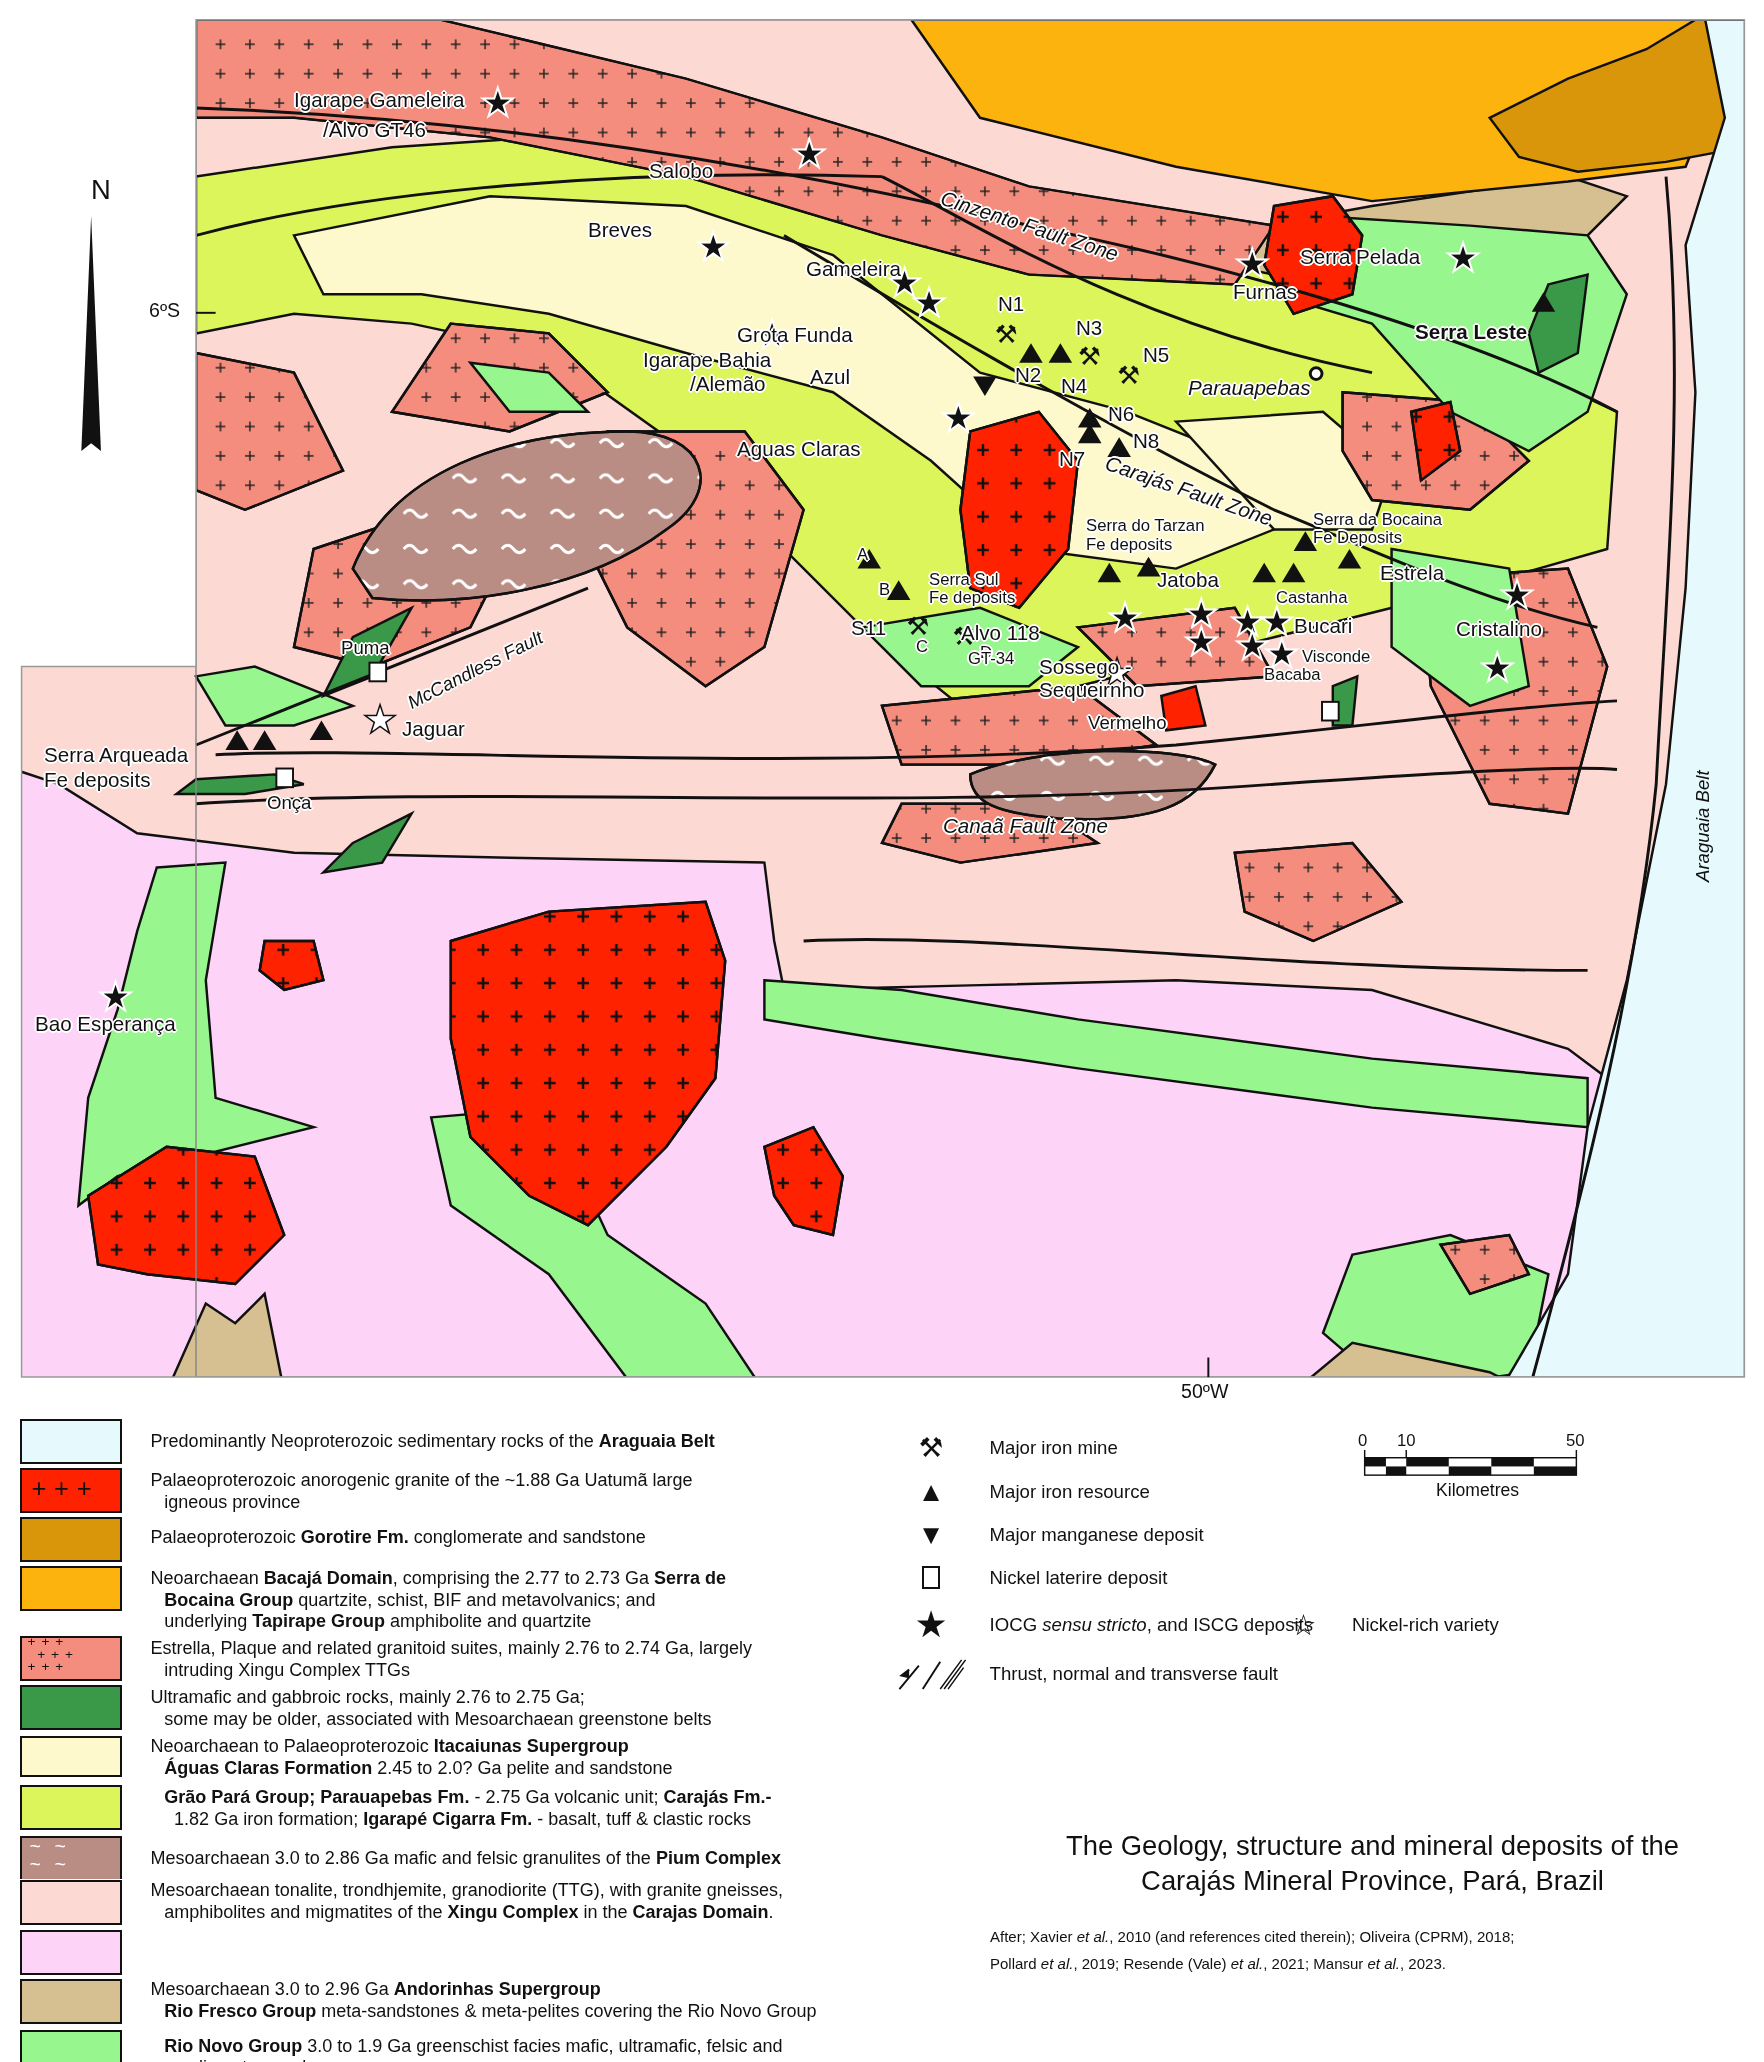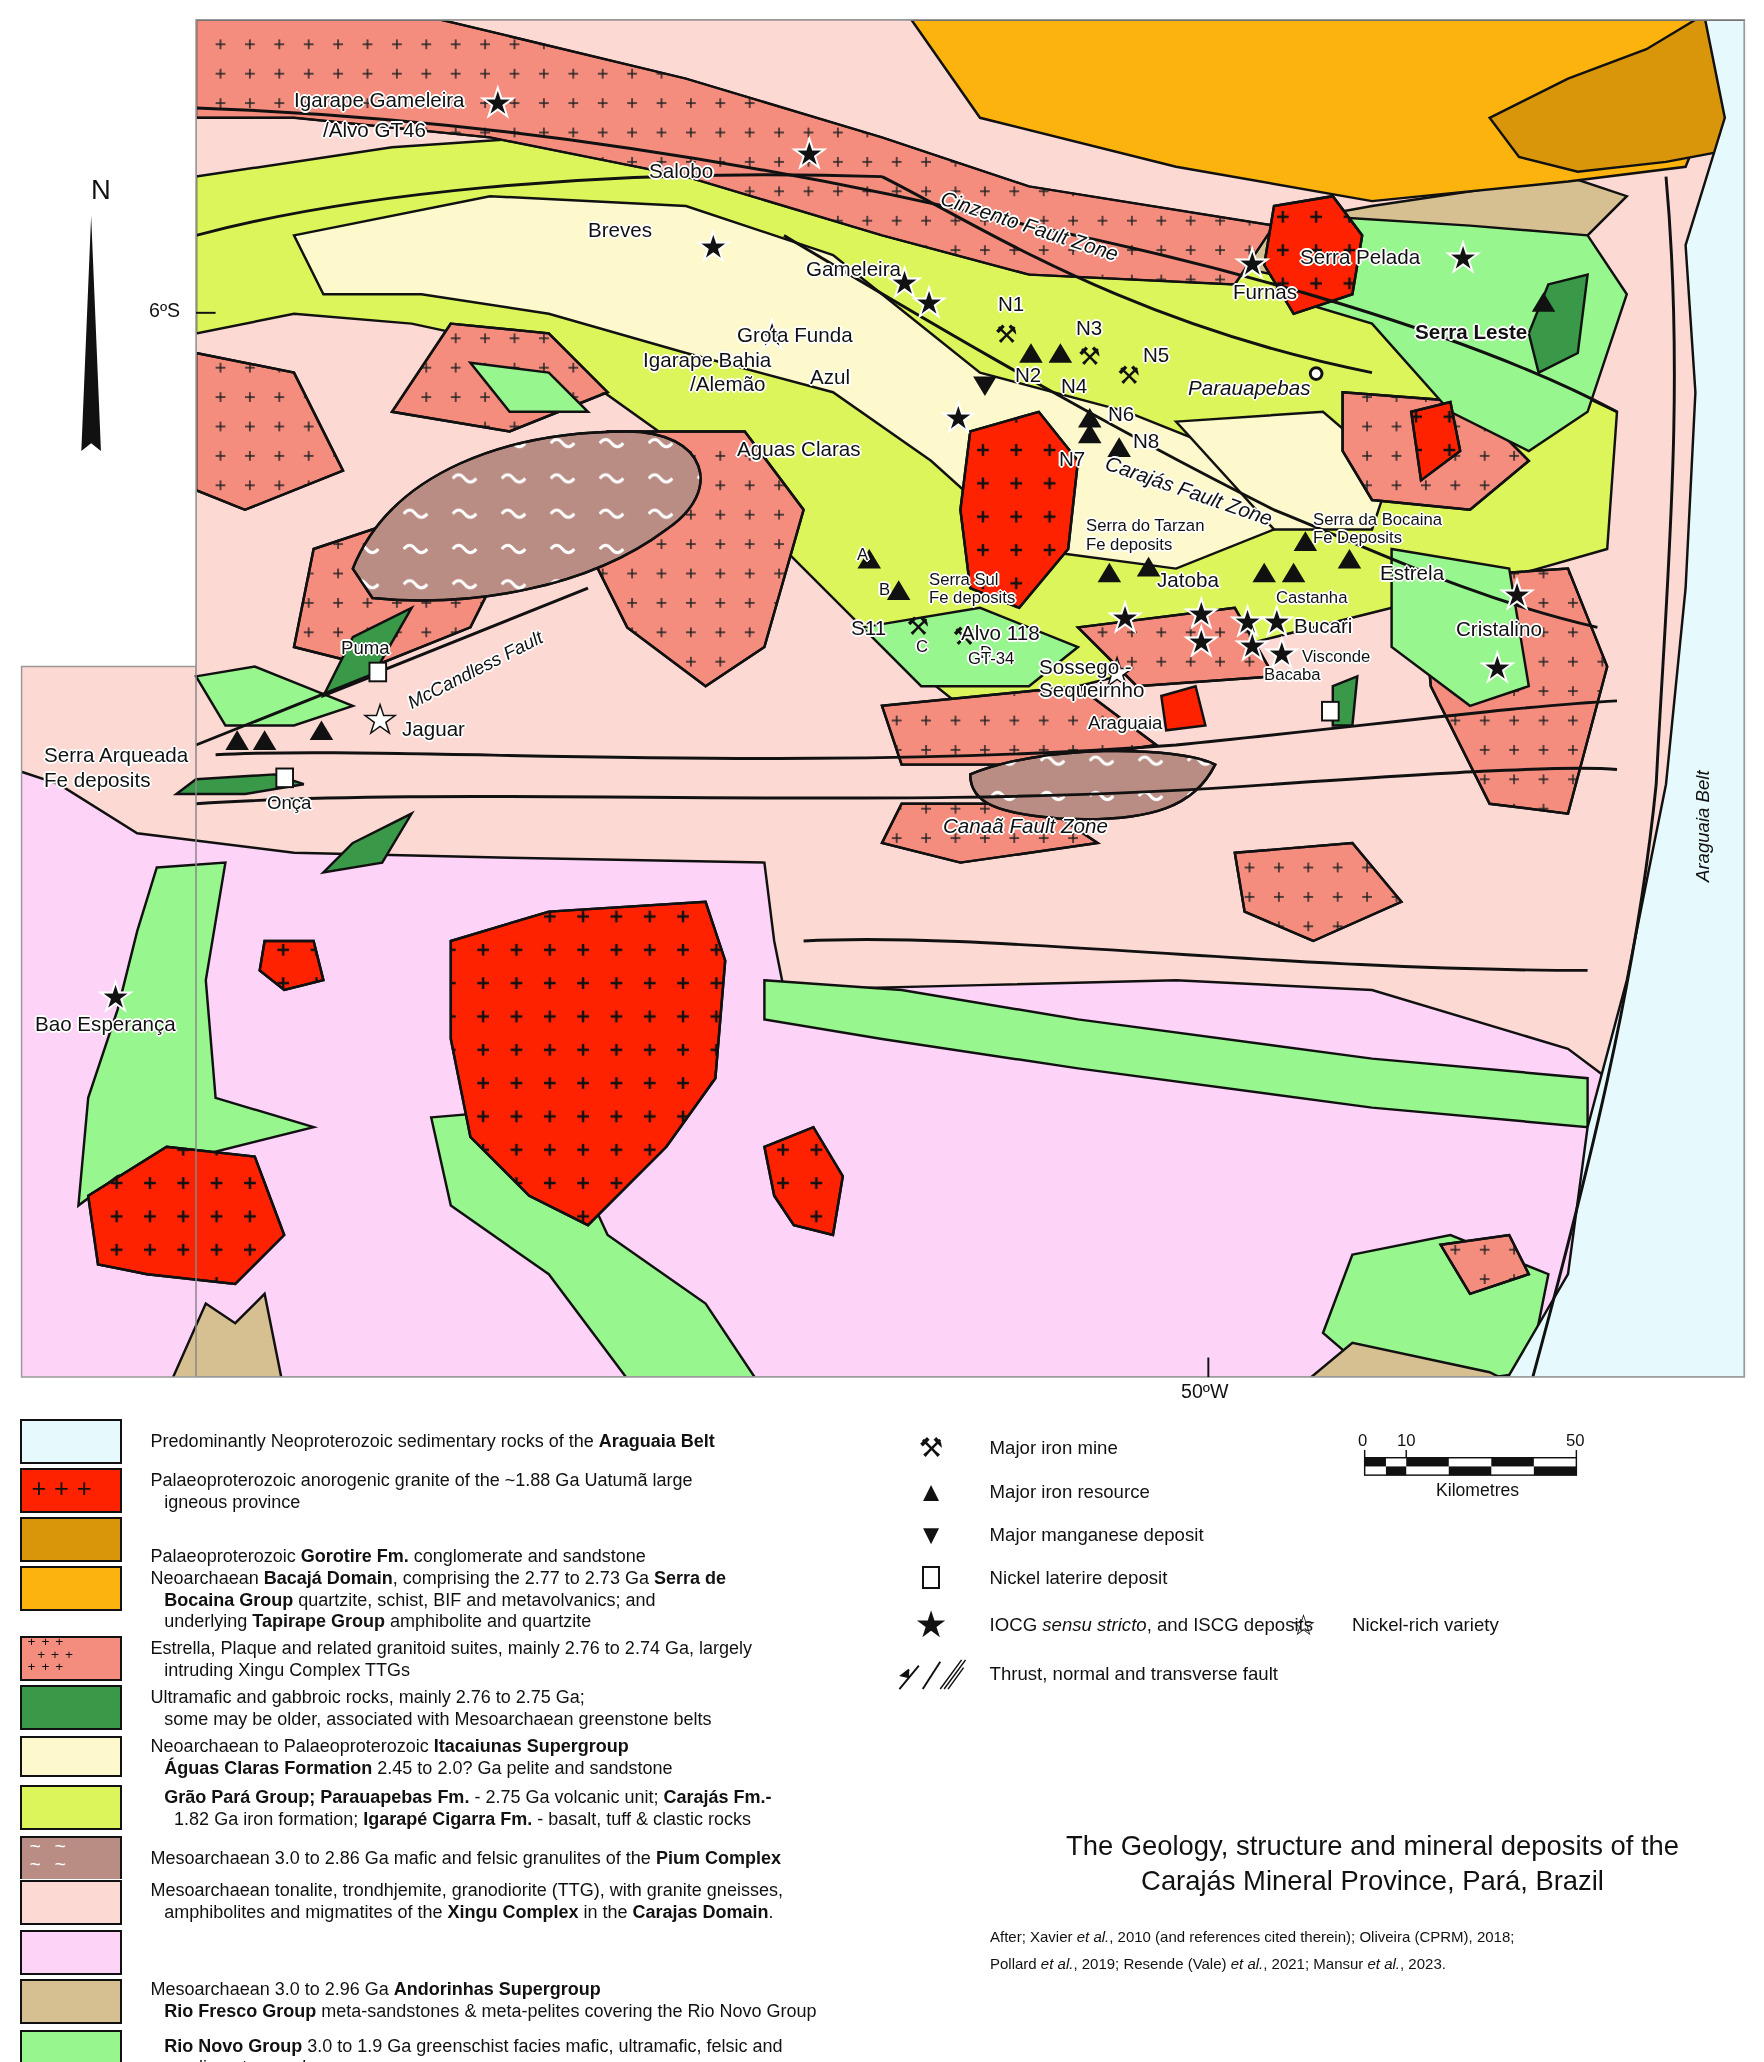--- a/index.html
+++ b/index.html
@@ -258,21 +258,21 @@
 <div class="lbl sm" style="left:1276px;top:588px;">Castanha</div>
 <div class="lbl" style="left:1294px;top:614px;">Bucari</div>
 <div class="lbl" style="left:961px;top:621px;">Alvo 118</div>
 <div class="lbl sm" style="left:968px;top:649px;">GT-34</div>
 <div class="lbl" style="left:1039px;top:655px;">Sossego -</div>
 <div class="lbl" style="left:1039px;top:678px;">Sequeirnho</div>
 <div class="lbl sm" style="left:1264px;top:665px;">Bacaba</div>
 <div class="lbl sm" style="left:1302px;top:647px;">Visconde</div>
 <div class="lbl" style="left:1380px;top:561px;">Estrela</div>
 <div class="lbl" style="left:1456px;top:617px;">Cristalino</div>
-<div class="lbl" style="left:1088px;top:712px;font-size:18.6px;">Araguaia</div>
+<div class="lbl" style="left:1088px;top:712px;font-size:18.6px;">Vermelho</div>
 <div class="lbl" style="left:341px;top:637px;font-size:18.6px;">Puma</div>
 <div class="lbl" style="left:402px;top:717px;">Jaguar</div>
 <div class="lbl" style="left:267px;top:792px;font-size:18.6px;">Onça</div>
 <div class="lbl" style="left:44px;top:743px;">Serra Arqueada</div>
 <div class="lbl" style="left:44px;top:768px;">Fe deposits</div>
 <div class="lbl" style="left:35px;top:1012px;">Bao Esperança</div>
 <div class="lbl it" style="left:404px;top:694px;transform:rotate(-27deg);transform-origin:left top;font-size:18.6px;">McCandless Fault</div>
 <div class="lbl it" style="left:943px;top:814px;">Canaã Fault Zone</div>
 <div class="lbl it" style="left:1692px;top:882px;transform:rotate(-90deg);transform-origin:left top;font-size:18.6px;text-shadow:none;">Araguaia Belt</div>
 
@@ -282,21 +282,21 @@
     <div class="lg-text" style="margin-top:11.8px;"><span>Predominantly Neoproterozoic sedimentary rocks of the </span><b>Araguaia Belt</b></div>
   </div>
   <div class="lg-row" style="top:57px;">
     <div class="sw" style="height:45px;background:#ff2200;">
         <span style="position:absolute;left:9.8px;top:3.9px;font-size:25.5px;letter-spacing:7.8px;">+++</span>
       </div>
     <div class="lg-text" style="margin-top:2px;"><span>Palaeoproterozoic anorogenic granite of the ~1.88 Ga Uatumã large</span><span class="indent">igneous province</span></div>
   </div>
   <div class="lg-row" style="top:106px;">
     <div class="sw" style="height:45px;background:#da960a;"></div>
-    <div class="lg-text" style="margin-top:29px;"><span>Palaeoproterozoic </span><b>Gorotire Fm.</b><span> conglomerate and sandstone</span></div>
+    <div class="lg-text" style="margin-top:10px;"><span>Palaeoproterozoic </span><b>Gorotire Fm.</b><span> conglomerate and sandstone</span></div>
   </div>
   <div class="lg-row" style="top:155px;">
     <div class="sw" style="height:45px;background:#fdb30d;"></div>
     <div class="lg-text" style="margin-top:2px;"><span>Neoarchaean </span><b>Bacajá Domain</b><span>, comprising the 2.77 to 2.73 Ga </span><b>Serra de</b>
       <span class="indent"><b>Bocaina Group</b><span> quartzite, schist, BIF and metavolvanics; and</span></span>
       <span class="indent"><span>underlying </span><b>Tapirape Group</b><span> amphibolite and quartzite</span></span></div>
   </div>
   <div class="lg-row" style="top:225px;">
     <div class="sw" style="height:45px;background:#f48d7e;">
         <span style="position:absolute;left:5.9px;top:-2px;font-size:13.7px;line-height:12.7px;letter-spacing:5.9px;">+++<br>&nbsp;+++<br>+++</span>

